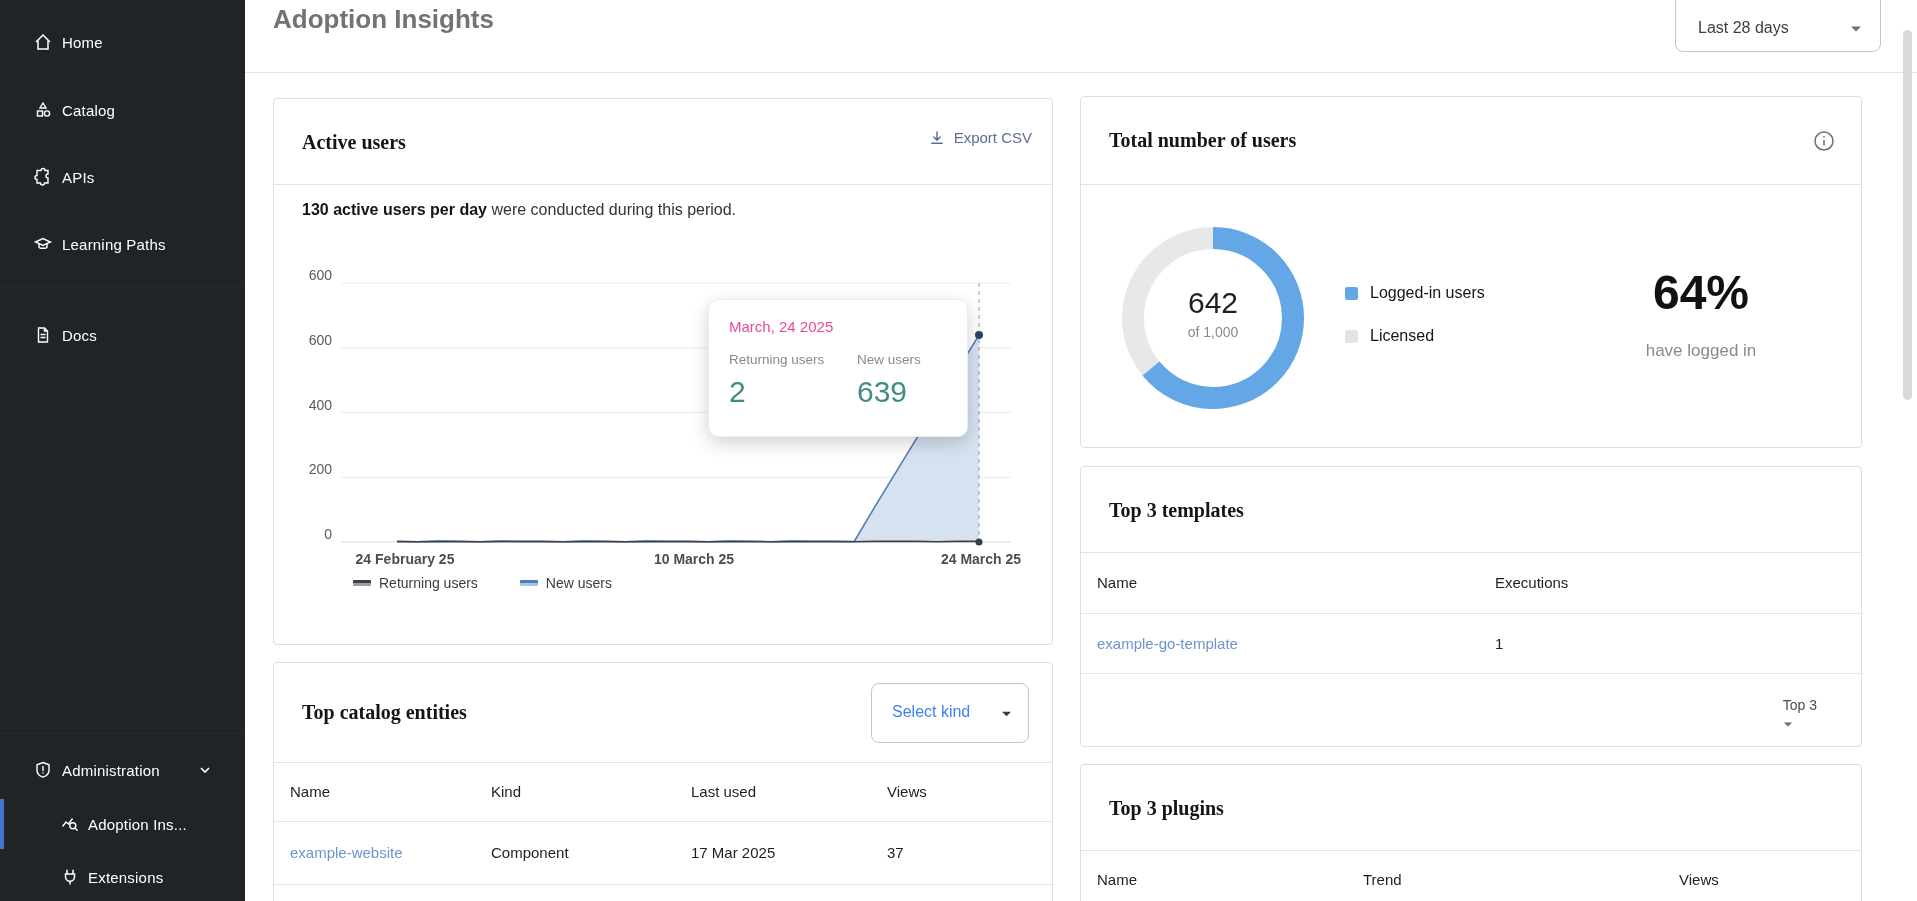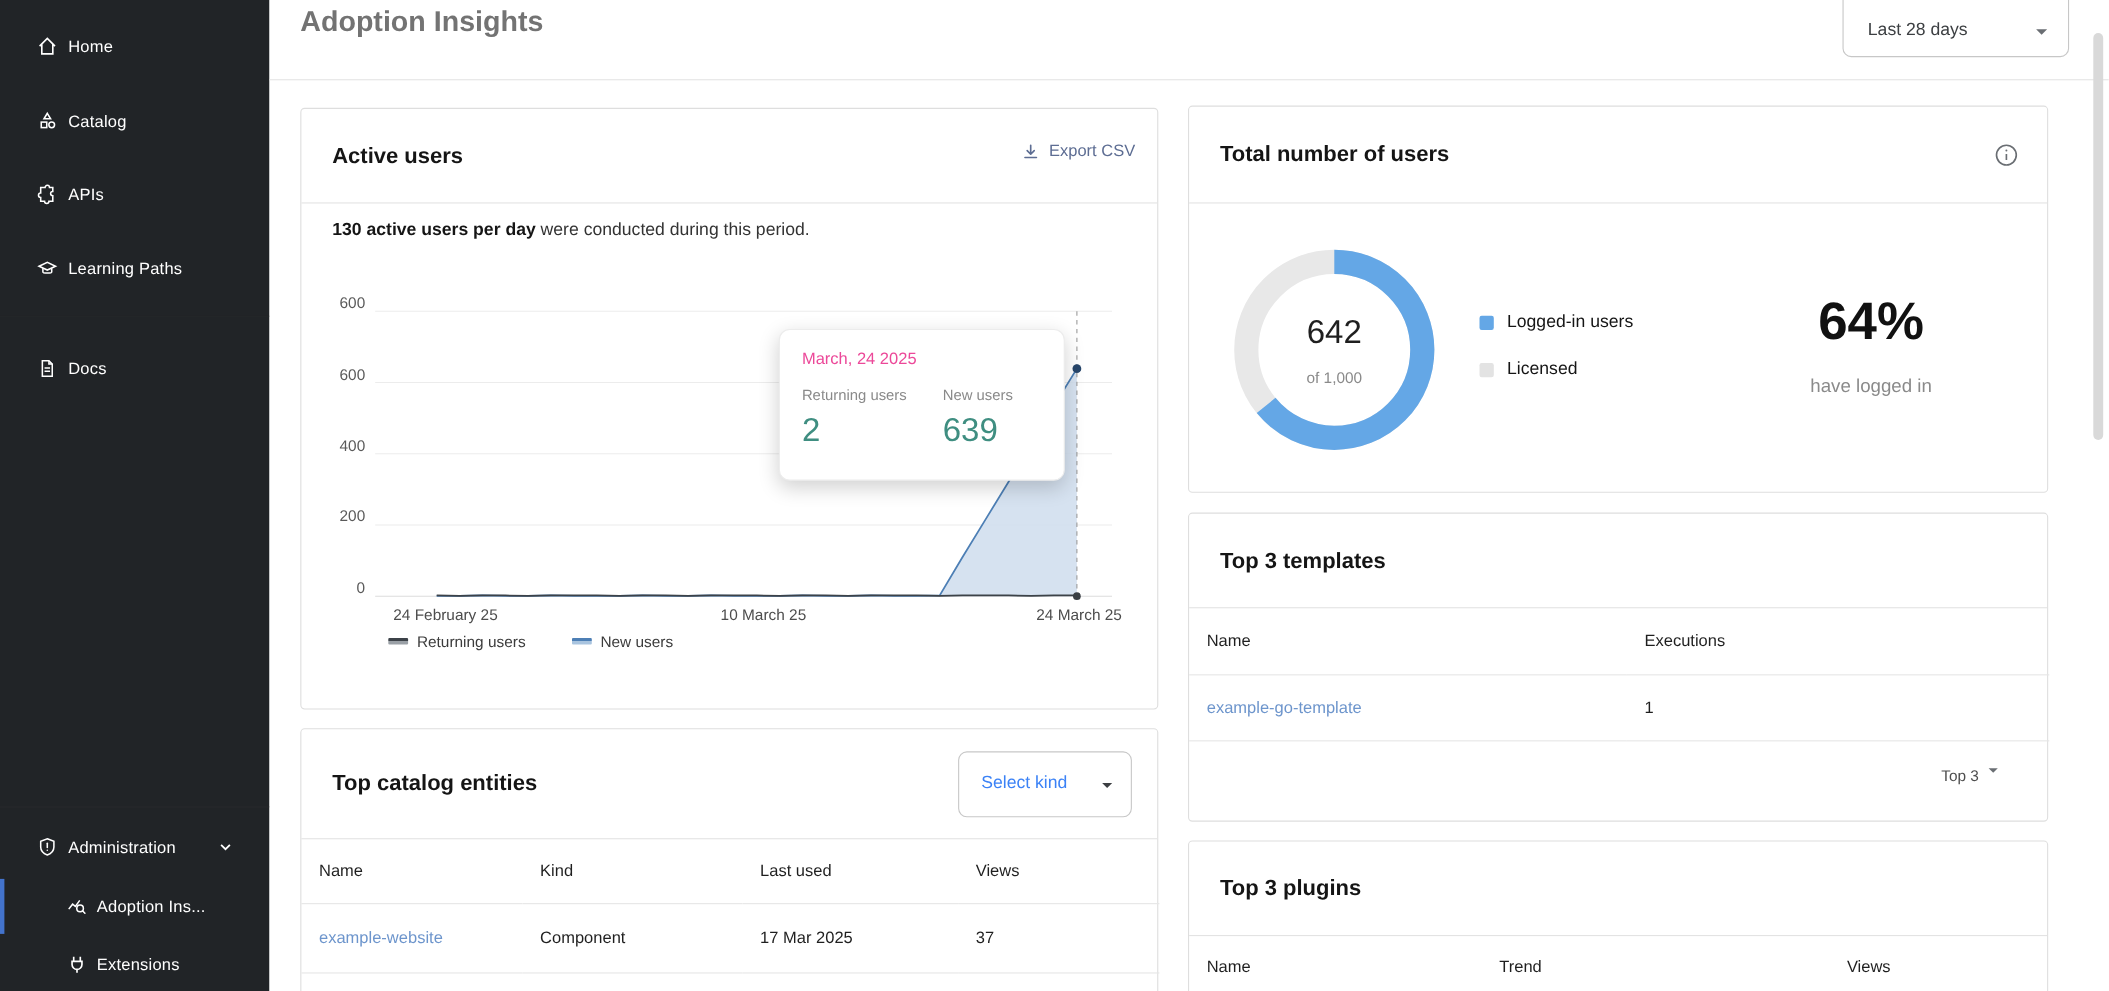--- a/index.html
+++ b/index.html
@@ -26,34 +26,34 @@
   .range-select { position:absolute; left:1430px; top:-12px; width:206px; height:64px;
     border:1px solid #c7c7c7; border-radius:8px; background:#fff; cursor:pointer;
     display:flex; align-items:center; }
   .range-select .val { position:absolute; left:22px; bottom:14px; font-size:16px; color:#3c3f42; }
   .range-select .caret { position:absolute; right:18px; bottom:18px; }
   .header-divider { position:absolute; left:0; top:72px; width:1672px; height:1px; background:#e4e4e4; }
 
   .card { position:absolute; background:#fff; border:1px solid #dedede; border-radius:4px; }
   .card-header { position:absolute; left:0; top:0; right:0; height:86px;
     border-bottom:1px solid #e3e3e3; }
-  .card-title { position:absolute; left:28px; top:32px; font-size:20px; font-weight:700; color:#151515; }
+  .card-title { position:absolute; left:28px; top:32px; font-size:20px; font-weight:700; color:#151515;font-family:Liberation Serif, serif; }
 
   
   #card-active-users { left:28px; top:98px; width:780px; height:547px; }
   .export-btn { position:absolute; right:20px; top:30px; display:flex; align-items:center;
     gap:9px; color:#5d6d93; font-size:15px; cursor:pointer; background:none; border:none;
     font-family:"Liberation Sans",sans-serif; }
   .chart-summary { position:absolute; left:28px; top:102px; font-size:16px; color:#333; }
   .chart-summary b { color:#151515; }
   .plot-wrap { position:absolute; left:67px; top:176px; width:670px; height:271px; }
   .ylabels { position:absolute; left:14px; top:168px; width:44px; height:271px; }
   .ylabels div { position:absolute; right:0; font-size:14px; color:#5a5a5a; }
   .xlabels { position:absolute; left:67px; top:452px; width:670px; height:20px; font-size:14px; color:#4d4d4d; }
-  .xlabels span { position:absolute; transform:translateX(-50%); white-space:nowrap; }
+  .xlabels span { position:absolute; transform:translateX(-50%); white-space:nowrap;font-weight:bold; }
   .legend { position:absolute; left:79px; top:476px; display:flex; gap:42px; }
   .legend-item { display:flex; align-items:center; gap:8px; font-size:14px; color:#3c3c3c; }
   .swatch { width:18px; height:6px; border-radius:1px; }
   .swatch.returning { background:linear-gradient(#3c4248 50%, #9aa0a6 50%); }
   .swatch.new { background:linear-gradient(#4d7fb5 50%, #a9c4df 50%); }
 
   .chart-tooltip { position:absolute; left:434px; top:200px; width:260px; height:138px;
     background:#fff; border:1px solid #ececec; border-radius:10px;
     box-shadow:0 6px 18px rgba(0,0,0,0.18); padding:18px 20px; }
   .tt-date { font-size:15px; color:#ec4899; }
@@ -81,36 +81,36 @@
   .cat-table th { height:58px; padding-left:16px; }
   .cat-table td { height:63px; padding-left:16px; }
 
   
   #card-users { left:835px; top:96px; width:782px; height:352px; }
   #card-users .card-header { height:88px; }
   .info-ico { position:absolute; right:26px; top:33px; width:22px; height:22px; cursor:pointer; }
   .donut-wrap { position:absolute; left:40px; top:129px; width:184px; height:184px; }
   .donut-center { position:absolute; left:0; top:60px; width:184px; text-align:center; }
   .donut-total { font-size:30px; color:#1f1f1f; }
-  .donut-of { margin-top:15px; font-size:14px; color:#8a8a8a; }
+  .donut-of { margin-top:4px; font-size:14px; color:#8a8a8a; }
   .users-legend { position:absolute; left:264px; top:184px; }
   .users-legend .row { display:flex; align-items:center; gap:12px; height:24px; margin-bottom:19px; }
   .sq { width:13px; height:13px; border-radius:2px; }
   .big-pct { position:absolute; left:500px; top:168px; width:240px; text-align:center;
     font-size:48px; font-weight:700; color:#111; }
   .pct-caption { position:absolute; left:500px; top:244px; width:240px; text-align:center;
     font-size:17px; color:#8a8a8a; }
 
   
   #card-templates { left:835px; top:466px; width:782px; height:281px; }
   .tpl-table { position:absolute; left:0; top:86px; width:782px; }
   .tpl-table th { height:60px; padding-left:16px; }
   .tpl-table td { height:60px; padding-left:16px; }
   .tpl-footer { position:absolute; right:44px; top:230px; display:flex; align-items:flex-start;
-    gap:8px; font-size:14px; color:#4d4d4d; cursor:pointer; }
+    gap:8px; font-size:14px; color:#4d4d4d; cursor:pointer;flex-direction:column; }
 
   
   #card-plugins { left:835px; top:764px; width:782px; height:220px; }
   .plg-table { position:absolute; left:0; top:86px; width:782px; }
   .plg-table th { height:58px; padding-left:16px; }
 
   
   .scroll-thumb { position:absolute; right:5px; top:30px; width:9px; height:370px;
     background:#d9d9d9; border-radius:5px; cursor:pointer; }
 

